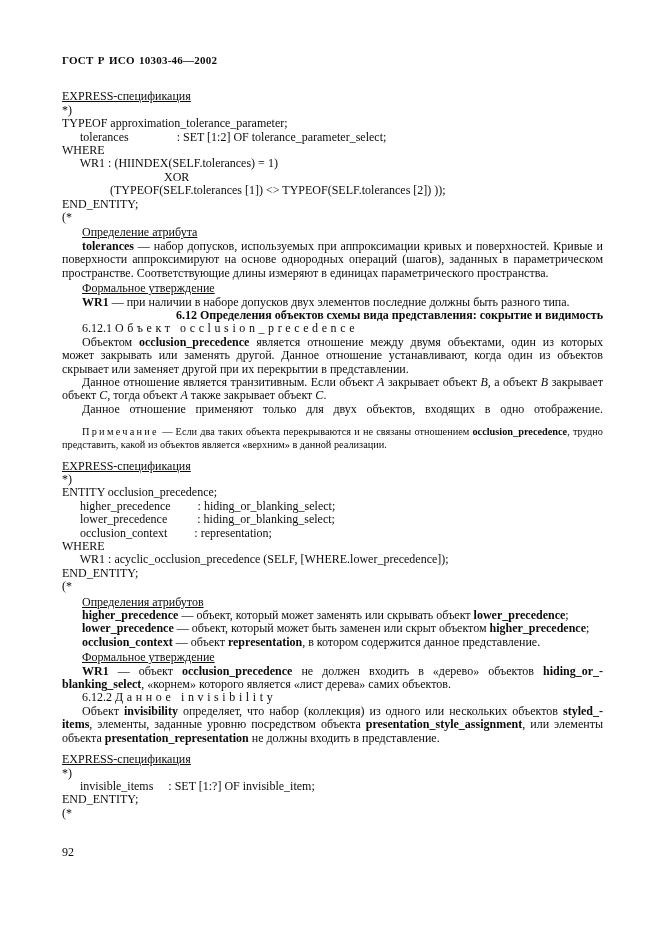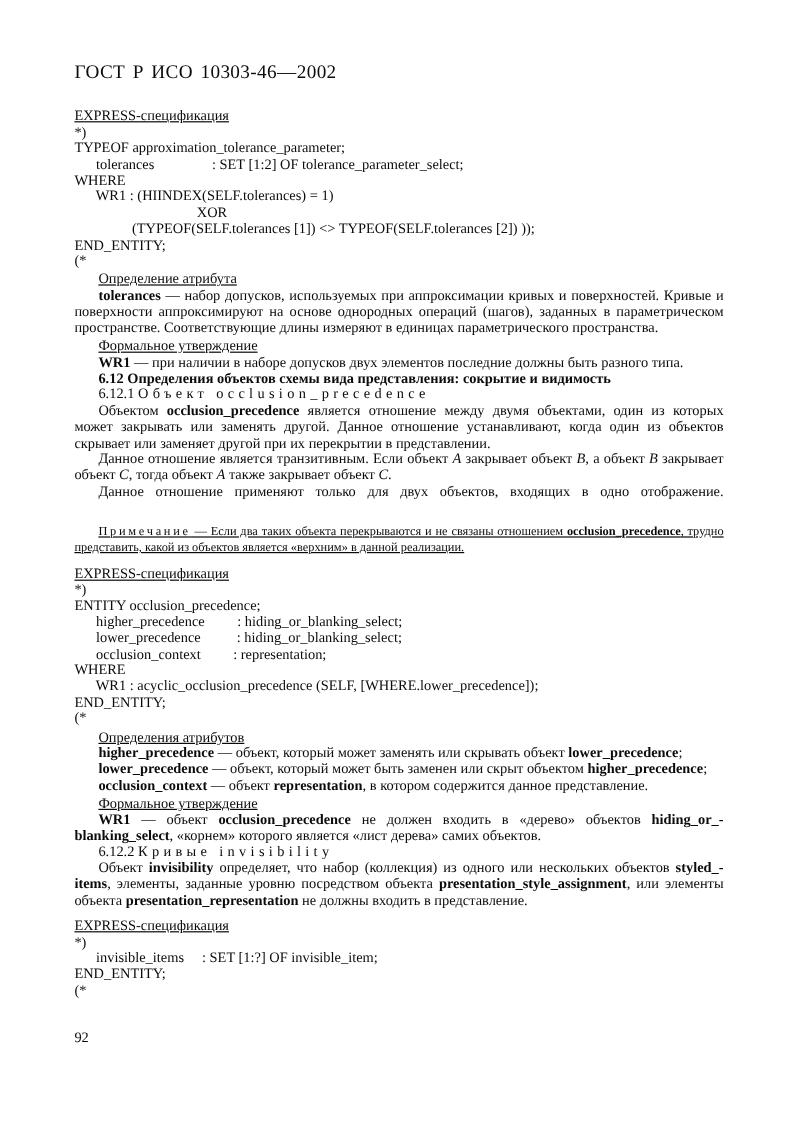--- a/index.html
+++ b/index.html
@@ -12,42 +12,41 @@
     box-sizing: border-box;
     width: 661px; height: 936px;
     background: #ffffff;
     padding: 54px 58px 0 62px;
     font-size: 12px;
     line-height: 13.4px;
     color: #0b0b0b;
     overflow: hidden;
   }
   .doc-header {
-    font-weight: normal;
-    font-size: 16px;
+    font-weight: bold;
+    font-size: 11px;
     letter-spacing: 0.02em;
     word-spacing: 0.12em;
     margin-bottom: 23px;
   }
   p { margin: 0; }
   .spec-label { text-decoration: underline; margin-top: 8px; }
   .code-block { margin: 0; }
   .code-line { white-space: pre; }
   .u-head { text-indent: 20px; text-decoration: underline; margin-top: 2px; }
-  .h-bold { text-indent: 20px; font-weight: bold; }
+  .h-bold { text-indent: 20px; font-weight: bold; text-align: right; }
   .h-spaced { text-indent: 20px; }
   .para { text-indent: 20px; text-align: justify; }
   .stretch { text-align-last: justify; }
   .note {
     font-size: 10.3px;
     line-height: 12.7px;
     text-indent: 20px;
     text-align: justify;
-    margin: 22px 0 5px 0;
-    text-decoration: underline;
+    margin: 10px 0 5px 0;
   }
   .page-number { margin-top: 26px; }
   .run-b { font-weight: bold; }
   .run-i { font-style: italic; }
   .run-sp { letter-spacing: 0.30em; }
   .run-sp2 { letter-spacing: 0.22em; }
 </style>
 </head>
 <body>
 
@@ -87,21 +86,21 @@
         <div class="code-line">      WR1 : acyclic_occlusion_precedence (SELF, [WHERE.lower_precedence]);</div>
         <div class="code-line">END_ENTITY;</div>
         <div class="code-line">(*</div>
       </div>
       <p class="u-head"><span>Определения атрибутов</span></p>
       <p class="para"><span class="run-b">higher_precedence</span><span> — объект, который может заменять или скрывать объект </span><span class="run-b">lower_precedence</span><span>;</span></p>
       <p class="para"><span class="run-b">lower_precedence</span><span> — объект, который может быть заменен или скрыт объектом </span><span class="run-b">higher_precedence</span><span>;</span></p>
       <p class="para"><span class="run-b">occlusion_context</span><span> — объект </span><span class="run-b">representation</span><span>, в котором содержится данное представление.</span></p>
       <p class="u-head"><span>Формальное утверждение</span></p>
       <p class="para"><span class="run-b">WR1</span><span> — объект </span><span class="run-b">occlusion_precedence</span><span> не должен входить в «дерево» объектов </span><span class="run-b">hiding_or_-blanking_select</span><span>, «корнем» которого является «лист дерева» самих объектов.</span></p>
-      <p class="h-spaced"><span>6.12.2 </span><span class="run-sp">Кривые invisibility</span></p>
+      <p class="h-spaced"><span>6.12.2 </span><span class="run-sp">Данное invisibility</span></p>
       <p class="para"><span>Объект </span><span class="run-b">invisibility</span><span> определяет, что набор (коллекция) из одного или нескольких объектов </span><span class="run-b">styled_-items</span><span>, элементы, заданные уровню посредством объекта </span><span class="run-b">presentation_style_assignment</span><span>, или элементы объекта </span><span class="run-b">presentation_representation</span><span> не должны входить в представление.</span></p>
       <p class="spec-label"><span>EXPRESS-спецификация</span></p>
       <div class="code-block">
         <div class="code-line">*)</div>
         <div class="code-line">      invisible_items     : SET [1:?] OF invisible_item;</div>
         <div class="code-line">END_ENTITY;</div>
         <div class="code-line">(*</div>
       </div>
     </div>
   <div class="page-number">92</div>

